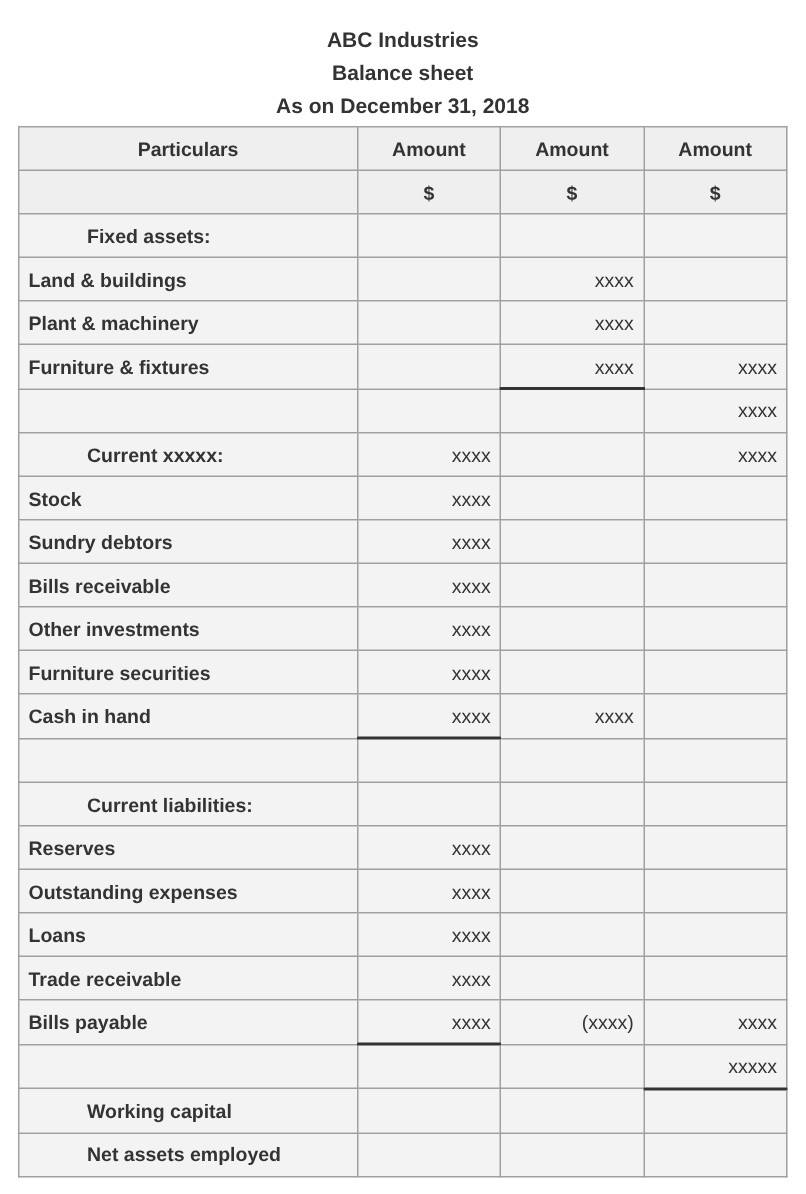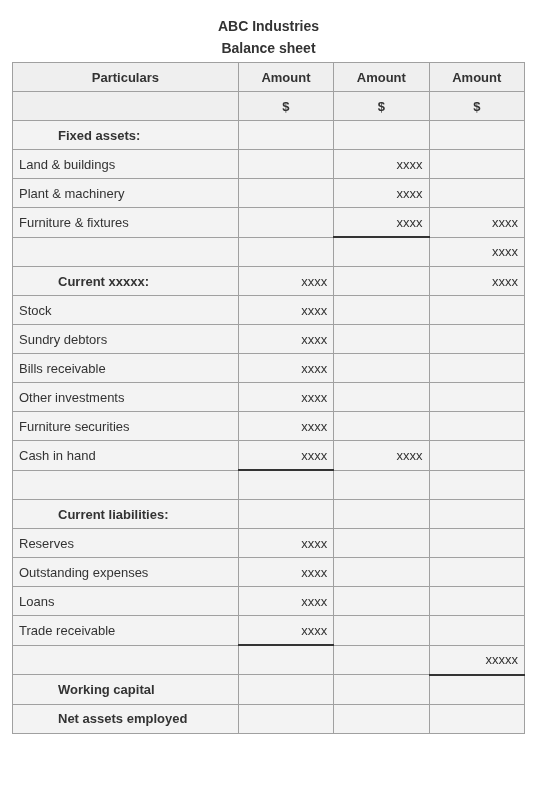--- a/index.html
+++ b/index.html
@@ -35,31 +35,32 @@
     vertical-align: middle;
     background: #f3f3f3;
   }
   th {
     text-align: center;
     font-weight: bold;
     background: #efefef;
   }
   col.col-particulars { width: 44%; }
   col.col-amount { width: 18.6%; }
-  td.label { text-align: left; font-weight: normal; }
+  td.label { text-align: left; font-weight: bold; }
   td.label.bold { font-weight: bold; padding-left: 45px; }
   td.amt { text-align: right; }
   td.bt-strong { border-top: 2px solid #333333; }
 </style>
 </head>
 <body>
 
 <div class="header">
   <div class="line company">ABC Industries</div>
   <div class="line doc-type">Balance sheet</div>
+  <div class="line date-line">As on December 31, 2018</div>
 </div>
 
 <table>
   <colgroup>
     <col class="col-particulars">
     <col class="col-amount">
     <col class="col-amount">
     <col class="col-amount">
   </colgroup>
   <thead>
@@ -182,20 +183,26 @@
       <td class="amt"></td>
       <td class="amt"></td>
     </tr>
     <tr>
       <td class="label">Trade receivable</td>
       <td class="amt">xxxx</td>
       <td class="amt"></td>
       <td class="amt"></td>
     </tr>
     <tr>
+      <td class="label">Bills payable</td>
+      <td class="amt">xxxx</td>
+      <td class="amt">(xxxx)</td>
+      <td class="amt">xxxx</td>
+    </tr>
+    <tr>
       <td class="label"></td>
       <td class="amt bt-strong"></td>
       <td class="amt"></td>
       <td class="amt">xxxxx</td>
     </tr>
 
     <tr>
       <td class="label bold">Working capital</td>
       <td class="amt"></td>
       <td class="amt"></td>

